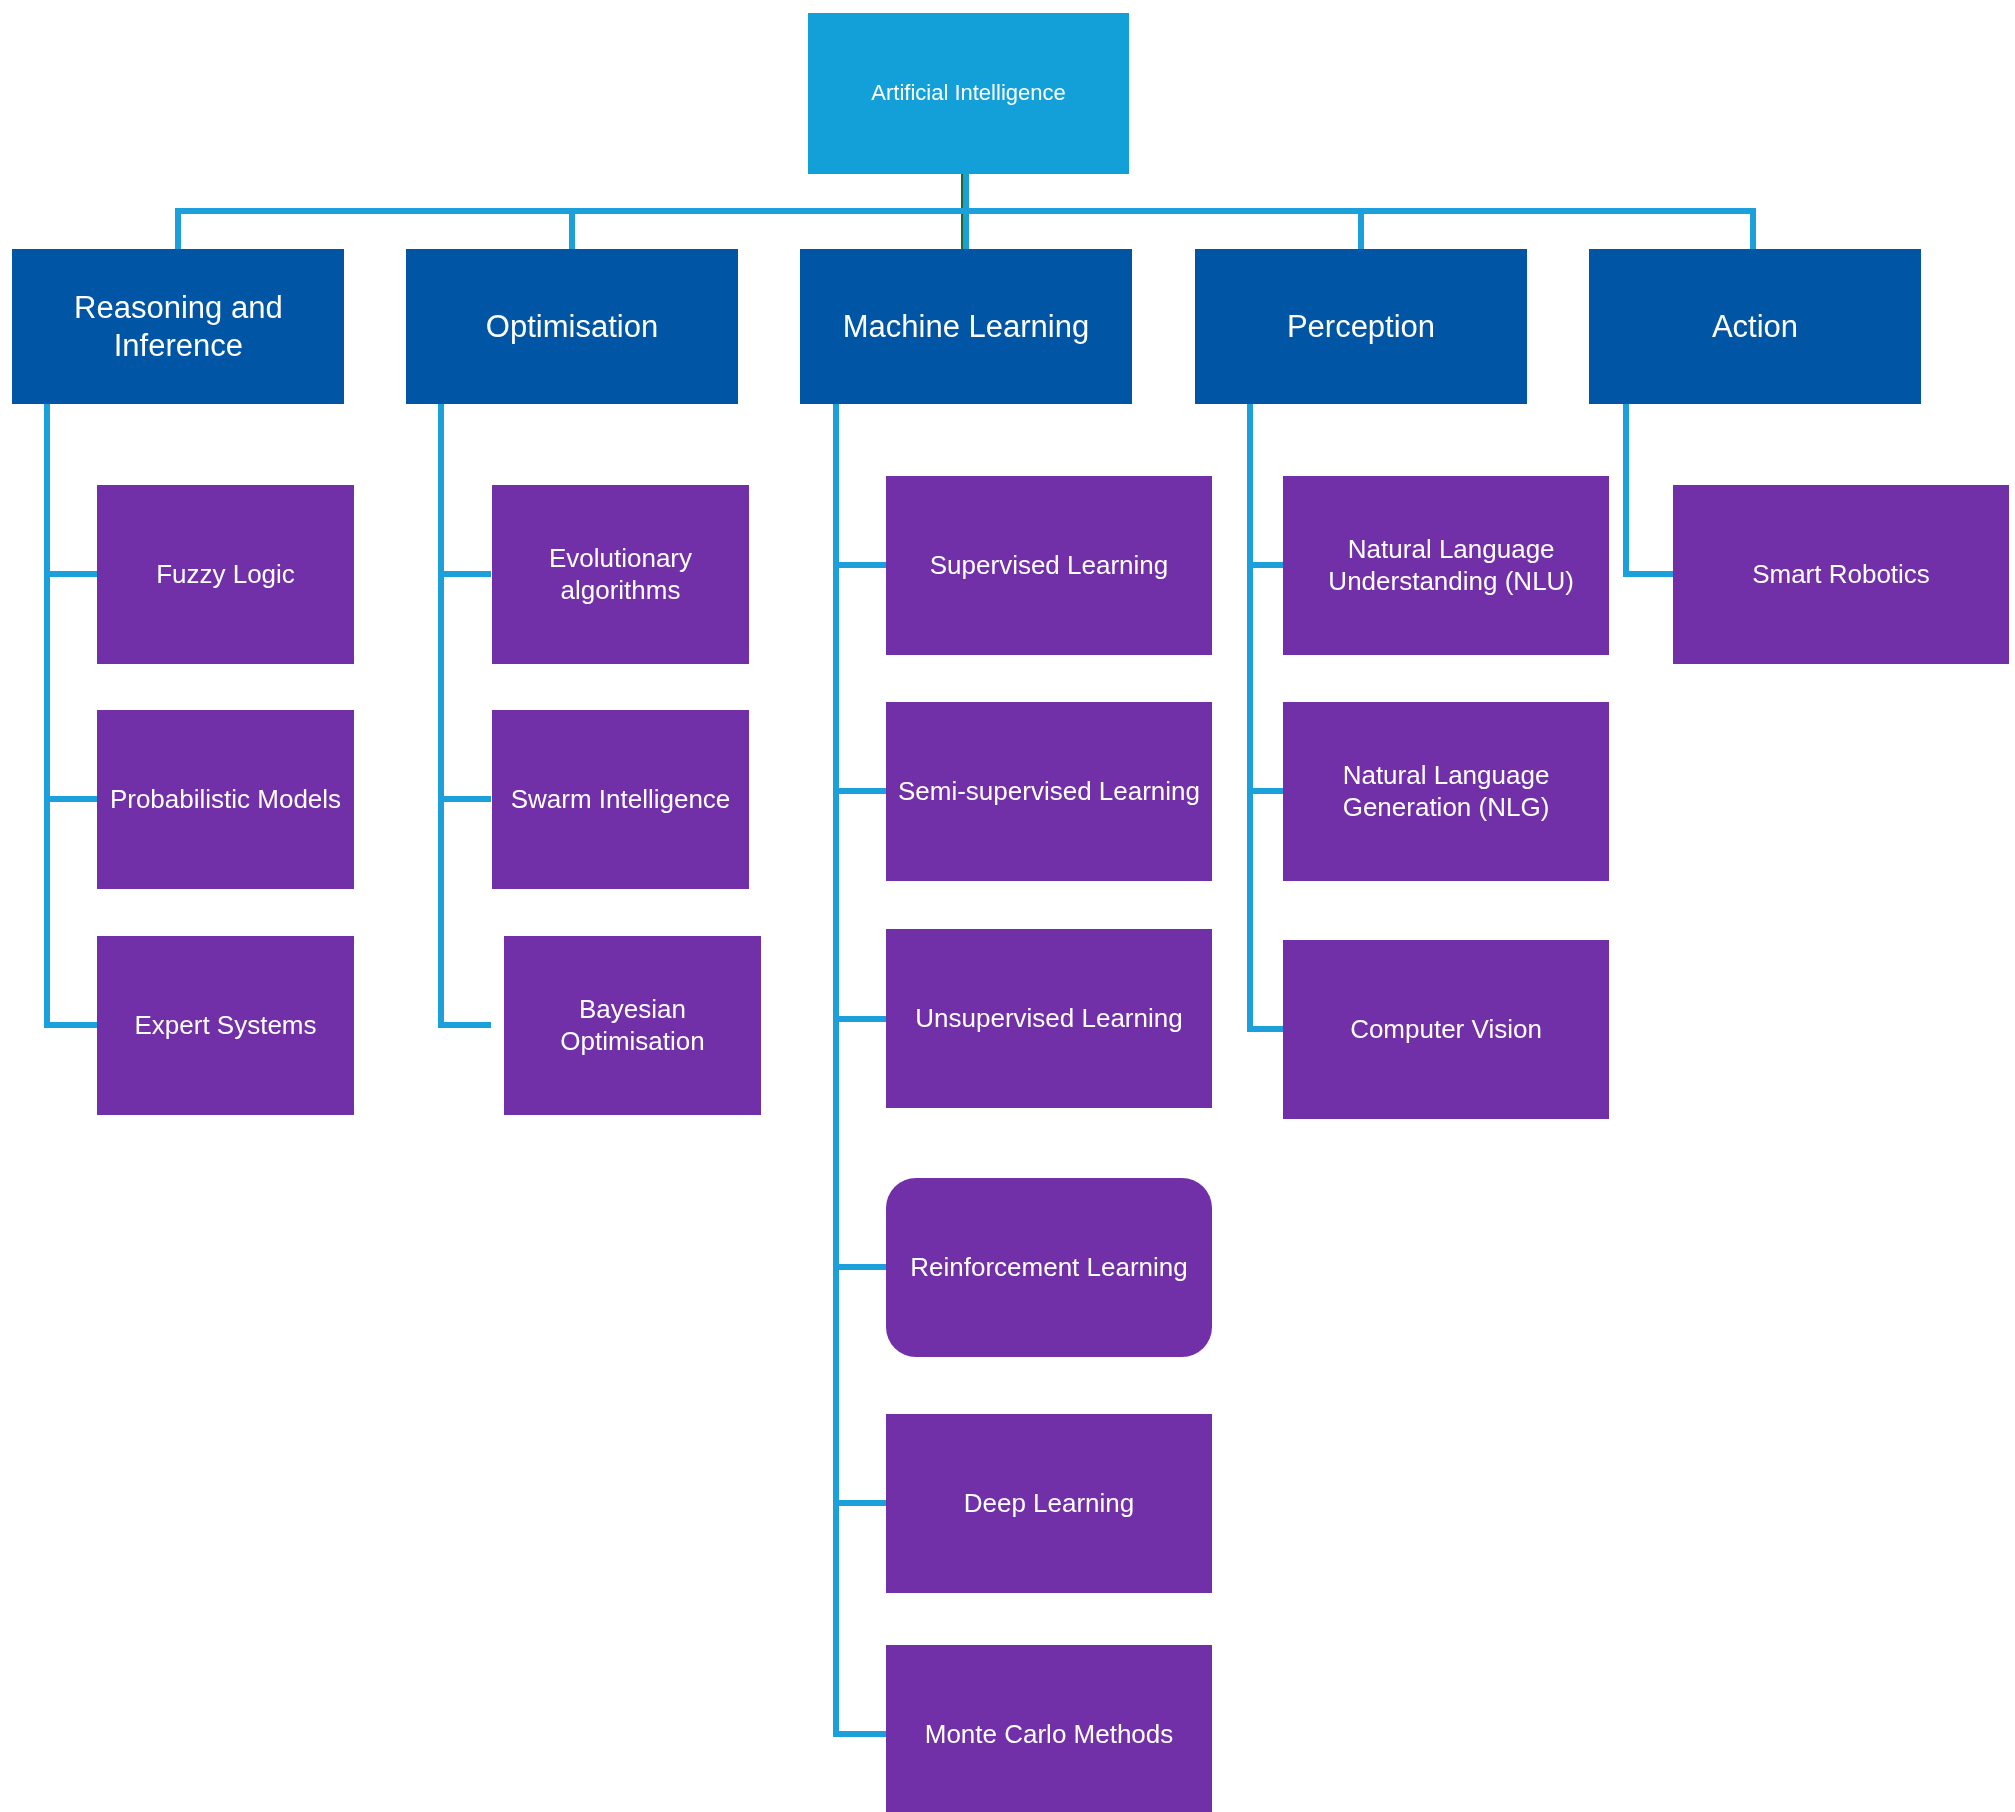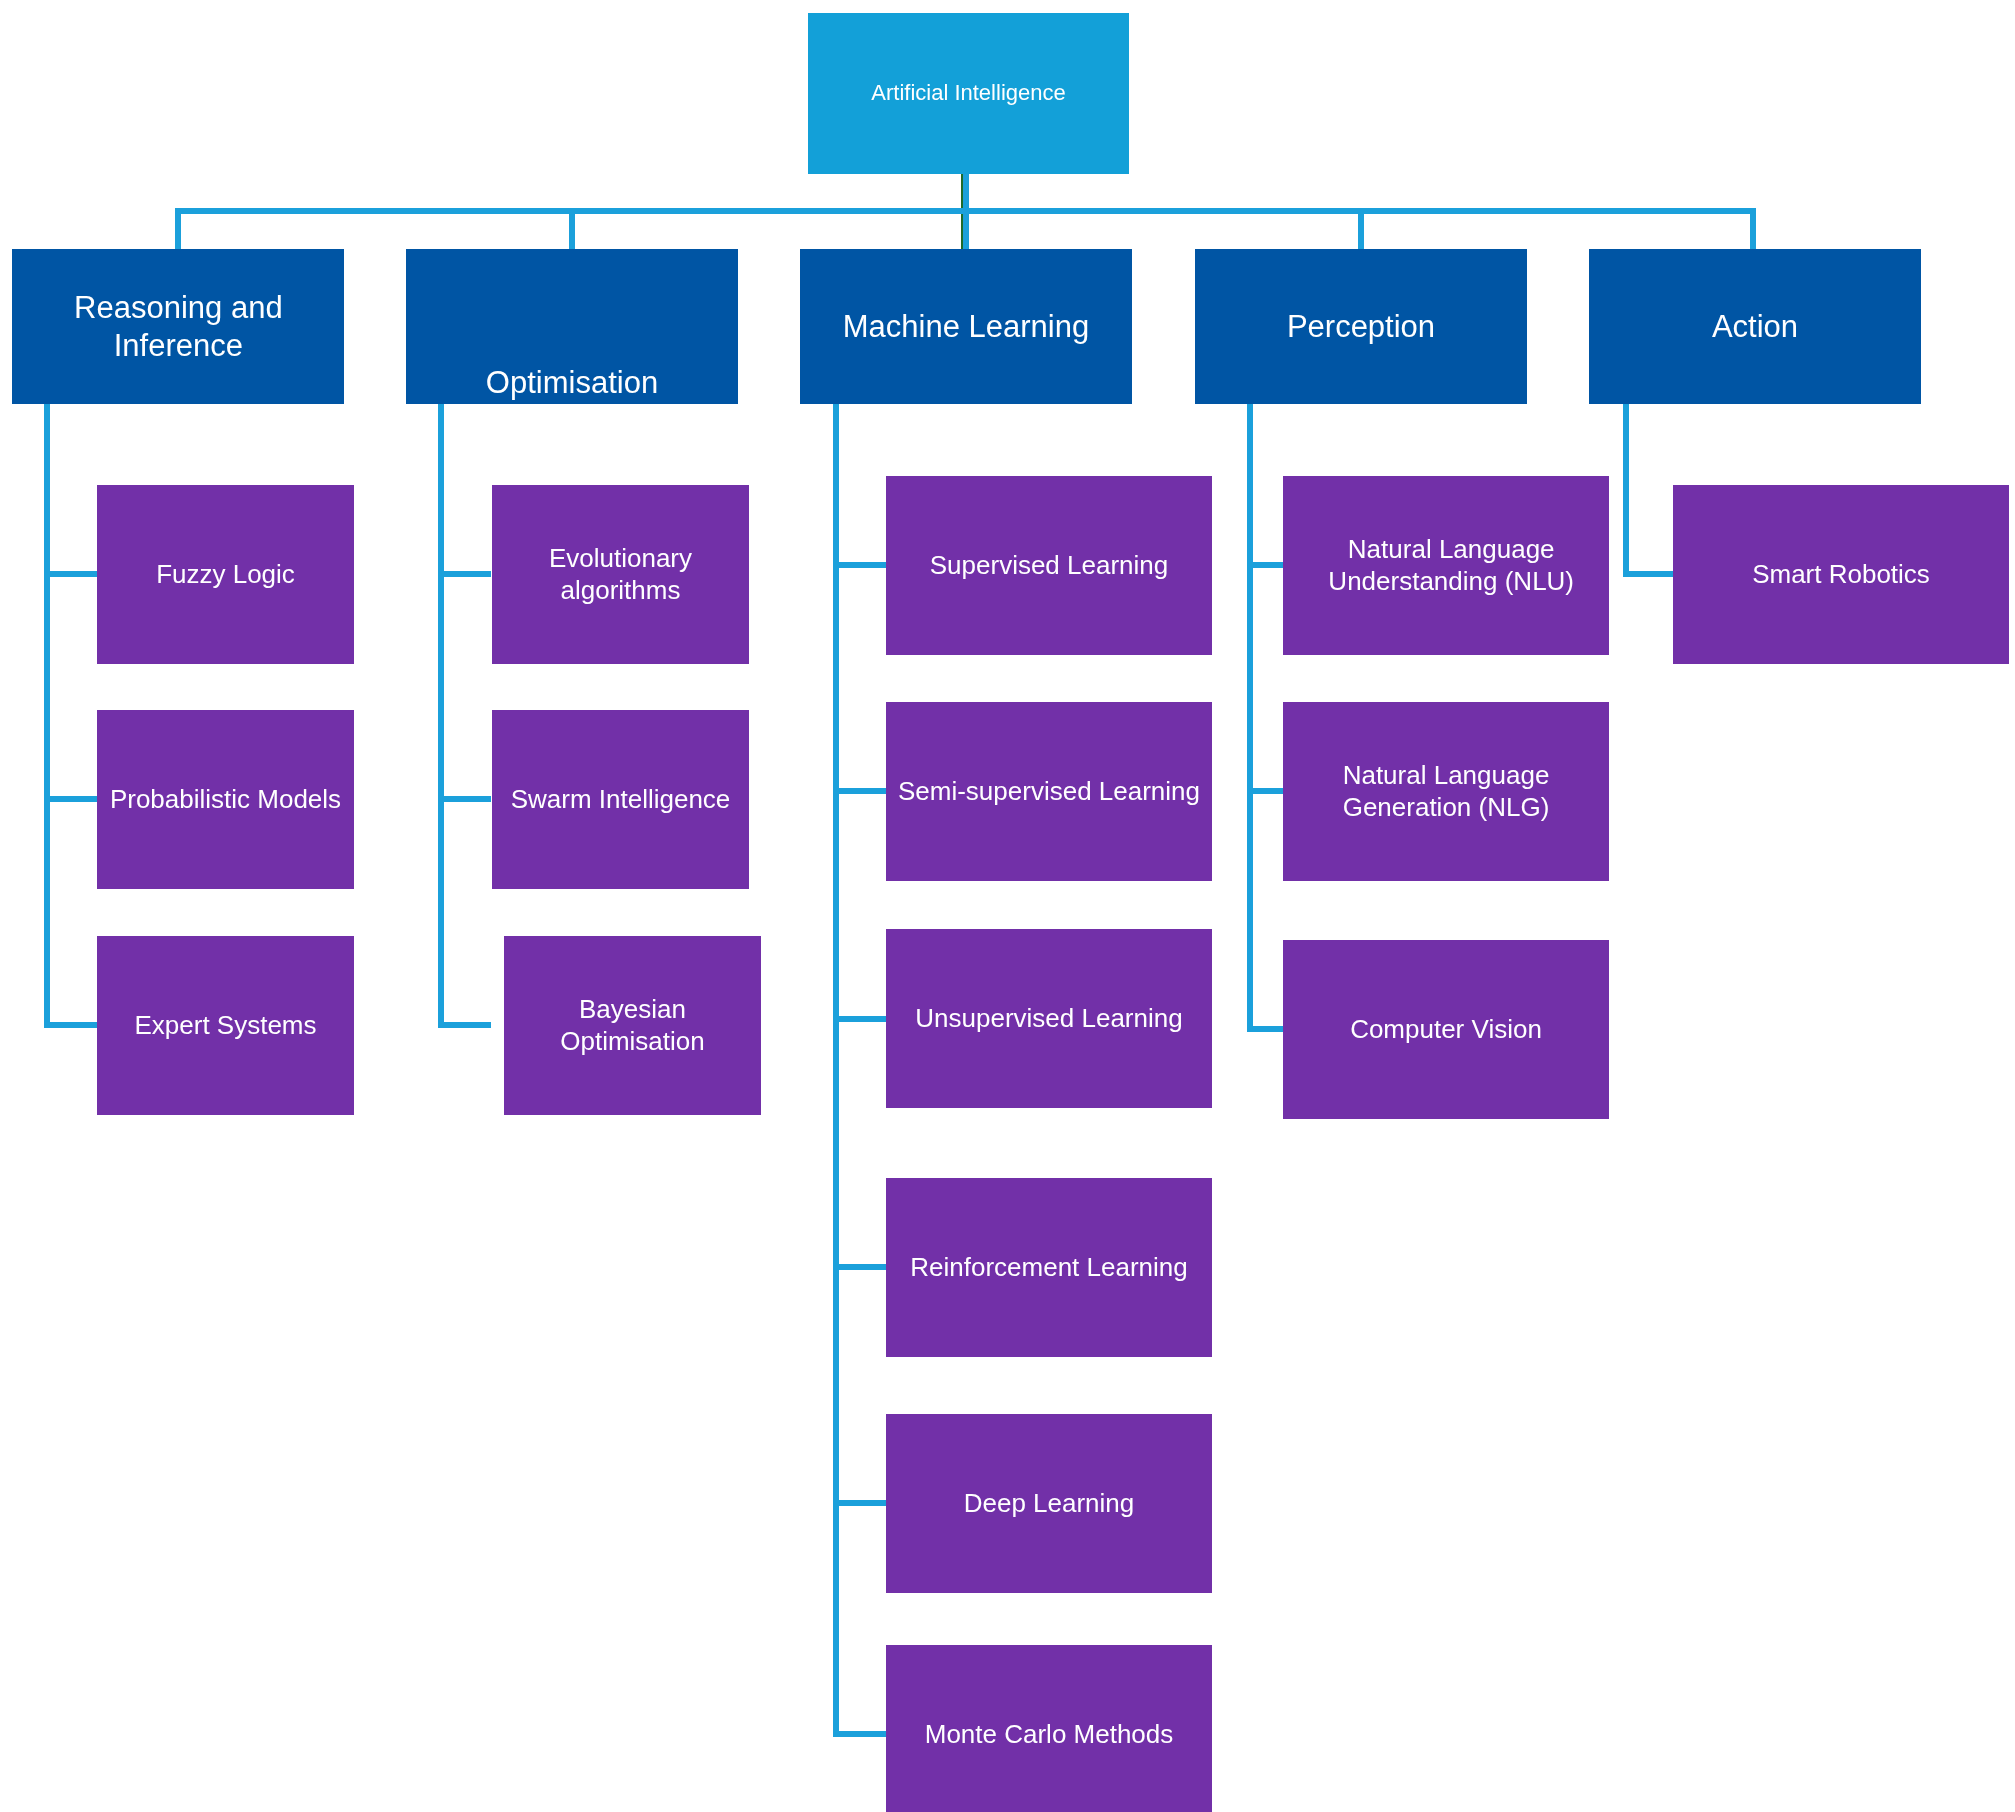--- a/index.html
+++ b/index.html
@@ -94,21 +94,21 @@
   <div class="conn" style="left:1623px; top:571px; width:51px; height:6.2px;"></div>
 
   <div class="node node-root" style="left:808px; top:13px; width:321px; height:161px;">
     <span>Artificial Intelligence</span>
   </div>
 
   <div class="node node-branch" style="left:12.4px; top:249px; width:332px; height:155px;">
     <span>Reasoning and Inference</span>
   </div>
 
-  <div class="node node-branch" style="left:406px; top:249px; width:332px; height:155px;align-items:flex-end;">
+  <div class="node node-branch" style="left:406px; top:249px; width:332px; height:155px;">
     <span>Optimisation</span>
   </div>
 
   <div class="node node-branch" style="left:800px; top:249px; width:332px; height:155px;">
     <span>Machine Learning</span>
   </div>
 
   <div class="node node-branch" style="left:1195px; top:249px; width:332px; height:155px;">
     <span>Perception</span>
   </div>
@@ -146,21 +146,21 @@
   </div>
 
   <div class="node node-leaf" style="left:886px; top:702px; width:326px; height:179px;">
     <span>Semi-supervised Learning</span>
   </div>
 
   <div class="node node-leaf" style="left:886px; top:929px; width:326px; height:179px;">
     <span>Unsupervised Learning</span>
   </div>
 
-  <div class="node node-leaf" style="left:886px; top:1178px; width:326px; height:179px;">
+  <div class="node node-leaf" style="left:886px; top:1178px; width:326px; height:179px;border-radius:30px;">
     <span>Reinforcement Learning</span>
   </div>
 
   <div class="node node-leaf" style="left:886px; top:1414px; width:326px; height:179px;">
     <span>Deep Learning</span>
   </div>
 
   <div class="node node-leaf" style="left:886px; top:1645px; width:326px; height:179px;">
     <span>Monte Carlo Methods</span>
   </div>

